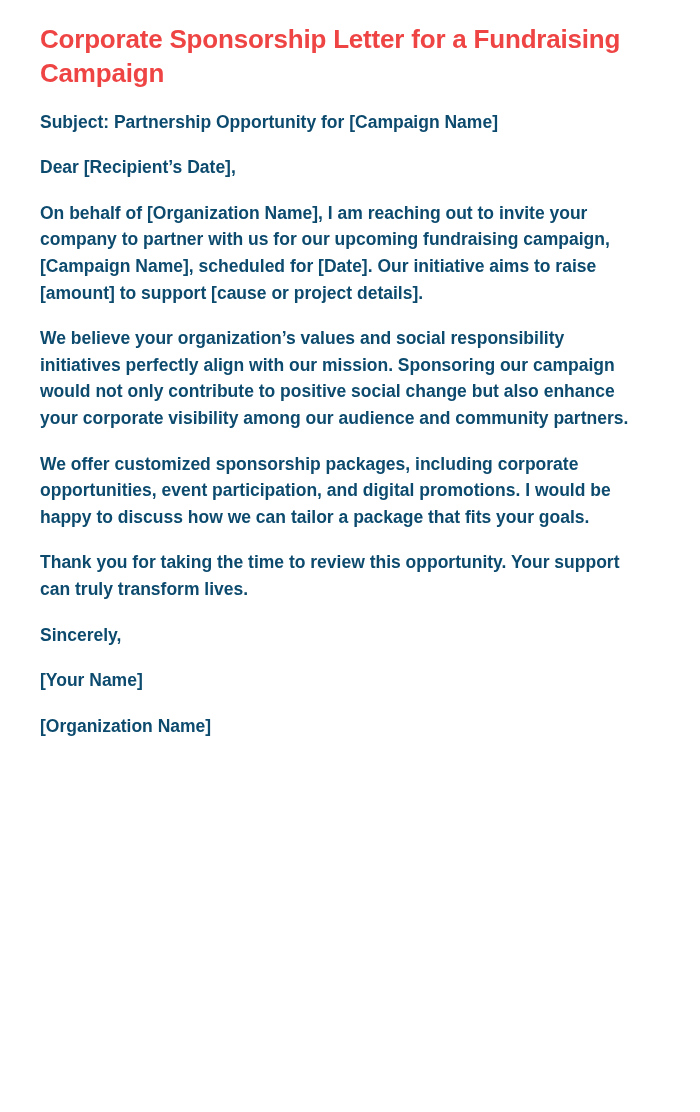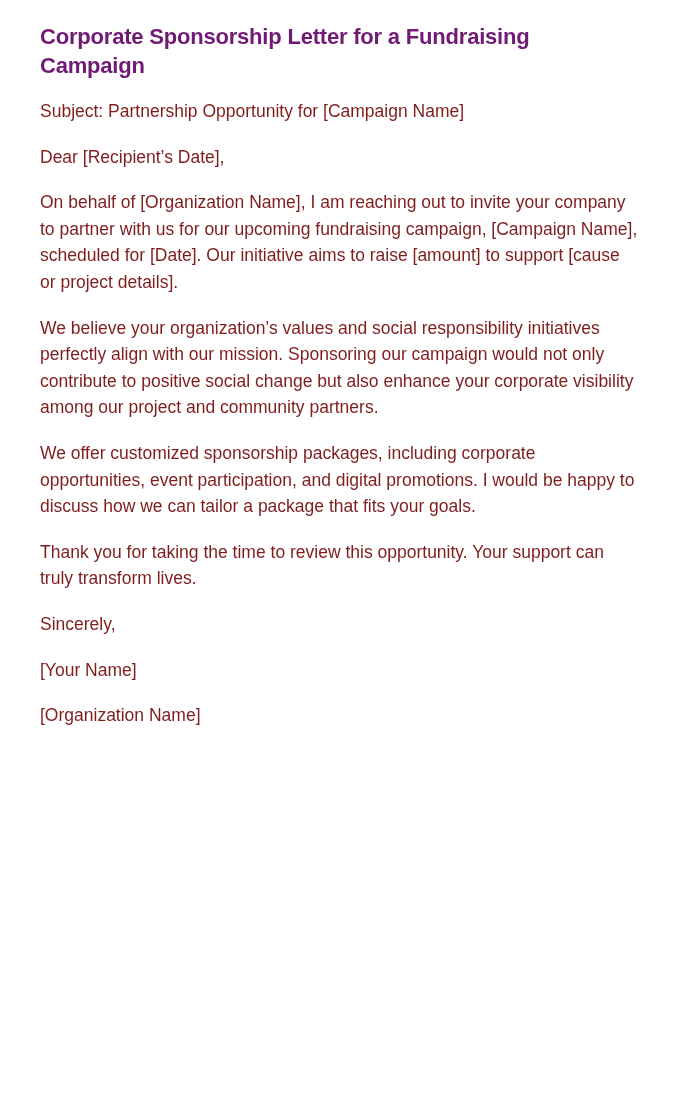--- a/index.html
+++ b/index.html
@@ -15,50 +15,50 @@
     -webkit-font-smoothing: antialiased;
   }
   .page {
     width: 700px;
     min-height: 1112px;
     box-sizing: border-box;
     padding: 22px 60px 20px 40px;
     background: #ffffff;
   }
   .doc-title {
-    font-size: 22px;
+    font-size: 26px;
     line-height: 1.32;
     font-weight: bold;
-    color: #701a75;
+    color: #ef4444;
     margin: 0 0 18px 0;
     letter-spacing: -0.2px;
   }
   .doc-body p {
     font-size: 17.5px;
     line-height: 1.52;
-    color: #7f1d1d;
+    color: #0c4a6e;
     margin: 0 0 19px 0;
-    font-weight: 400;
+    font-weight: 700;
   }
   .doc-body p:last-child {
     margin-bottom: 0;
   }
 </style>
 </head>
 <body>
 
 <div class="page">
 
   <h1 class="doc-title">Corporate Sponsorship Letter for a Fundraising Campaign</h1>
 
   <div class="doc-body">
     <p>Subject: Partnership Opportunity for [Campaign Name]</p>
     <p>Dear [Recipient’s Date],</p>
     <p>On behalf of [Organization Name], I am reaching out to invite your company to partner with us for our upcoming fundraising campaign, [Campaign Name], scheduled for [Date]. Our initiative aims to raise [amount] to support [cause or project details].</p>
-    <p>We believe your organization’s values and social responsibility initiatives perfectly align with our mission. Sponsoring our campaign would not only contribute to positive social change but also enhance your corporate visibility among our project and community partners.</p>
+    <p>We believe your organization’s values and social responsibility initiatives perfectly align with our mission. Sponsoring our campaign would not only contribute to positive social change but also enhance your corporate visibility among our audience and community partners.</p>
     <p>We offer customized sponsorship packages, including corporate opportunities, event participation, and digital promotions. I would be happy to discuss how we can tailor a package that fits your goals.</p>
     <p>Thank you for taking the time to review this opportunity. Your support can truly transform lives.</p>
     <p>Sincerely,</p>
     <p>[Your Name]</p>
     <p>[Organization Name]</p>
   </div>
 
 </div>
 
 </body></html>

